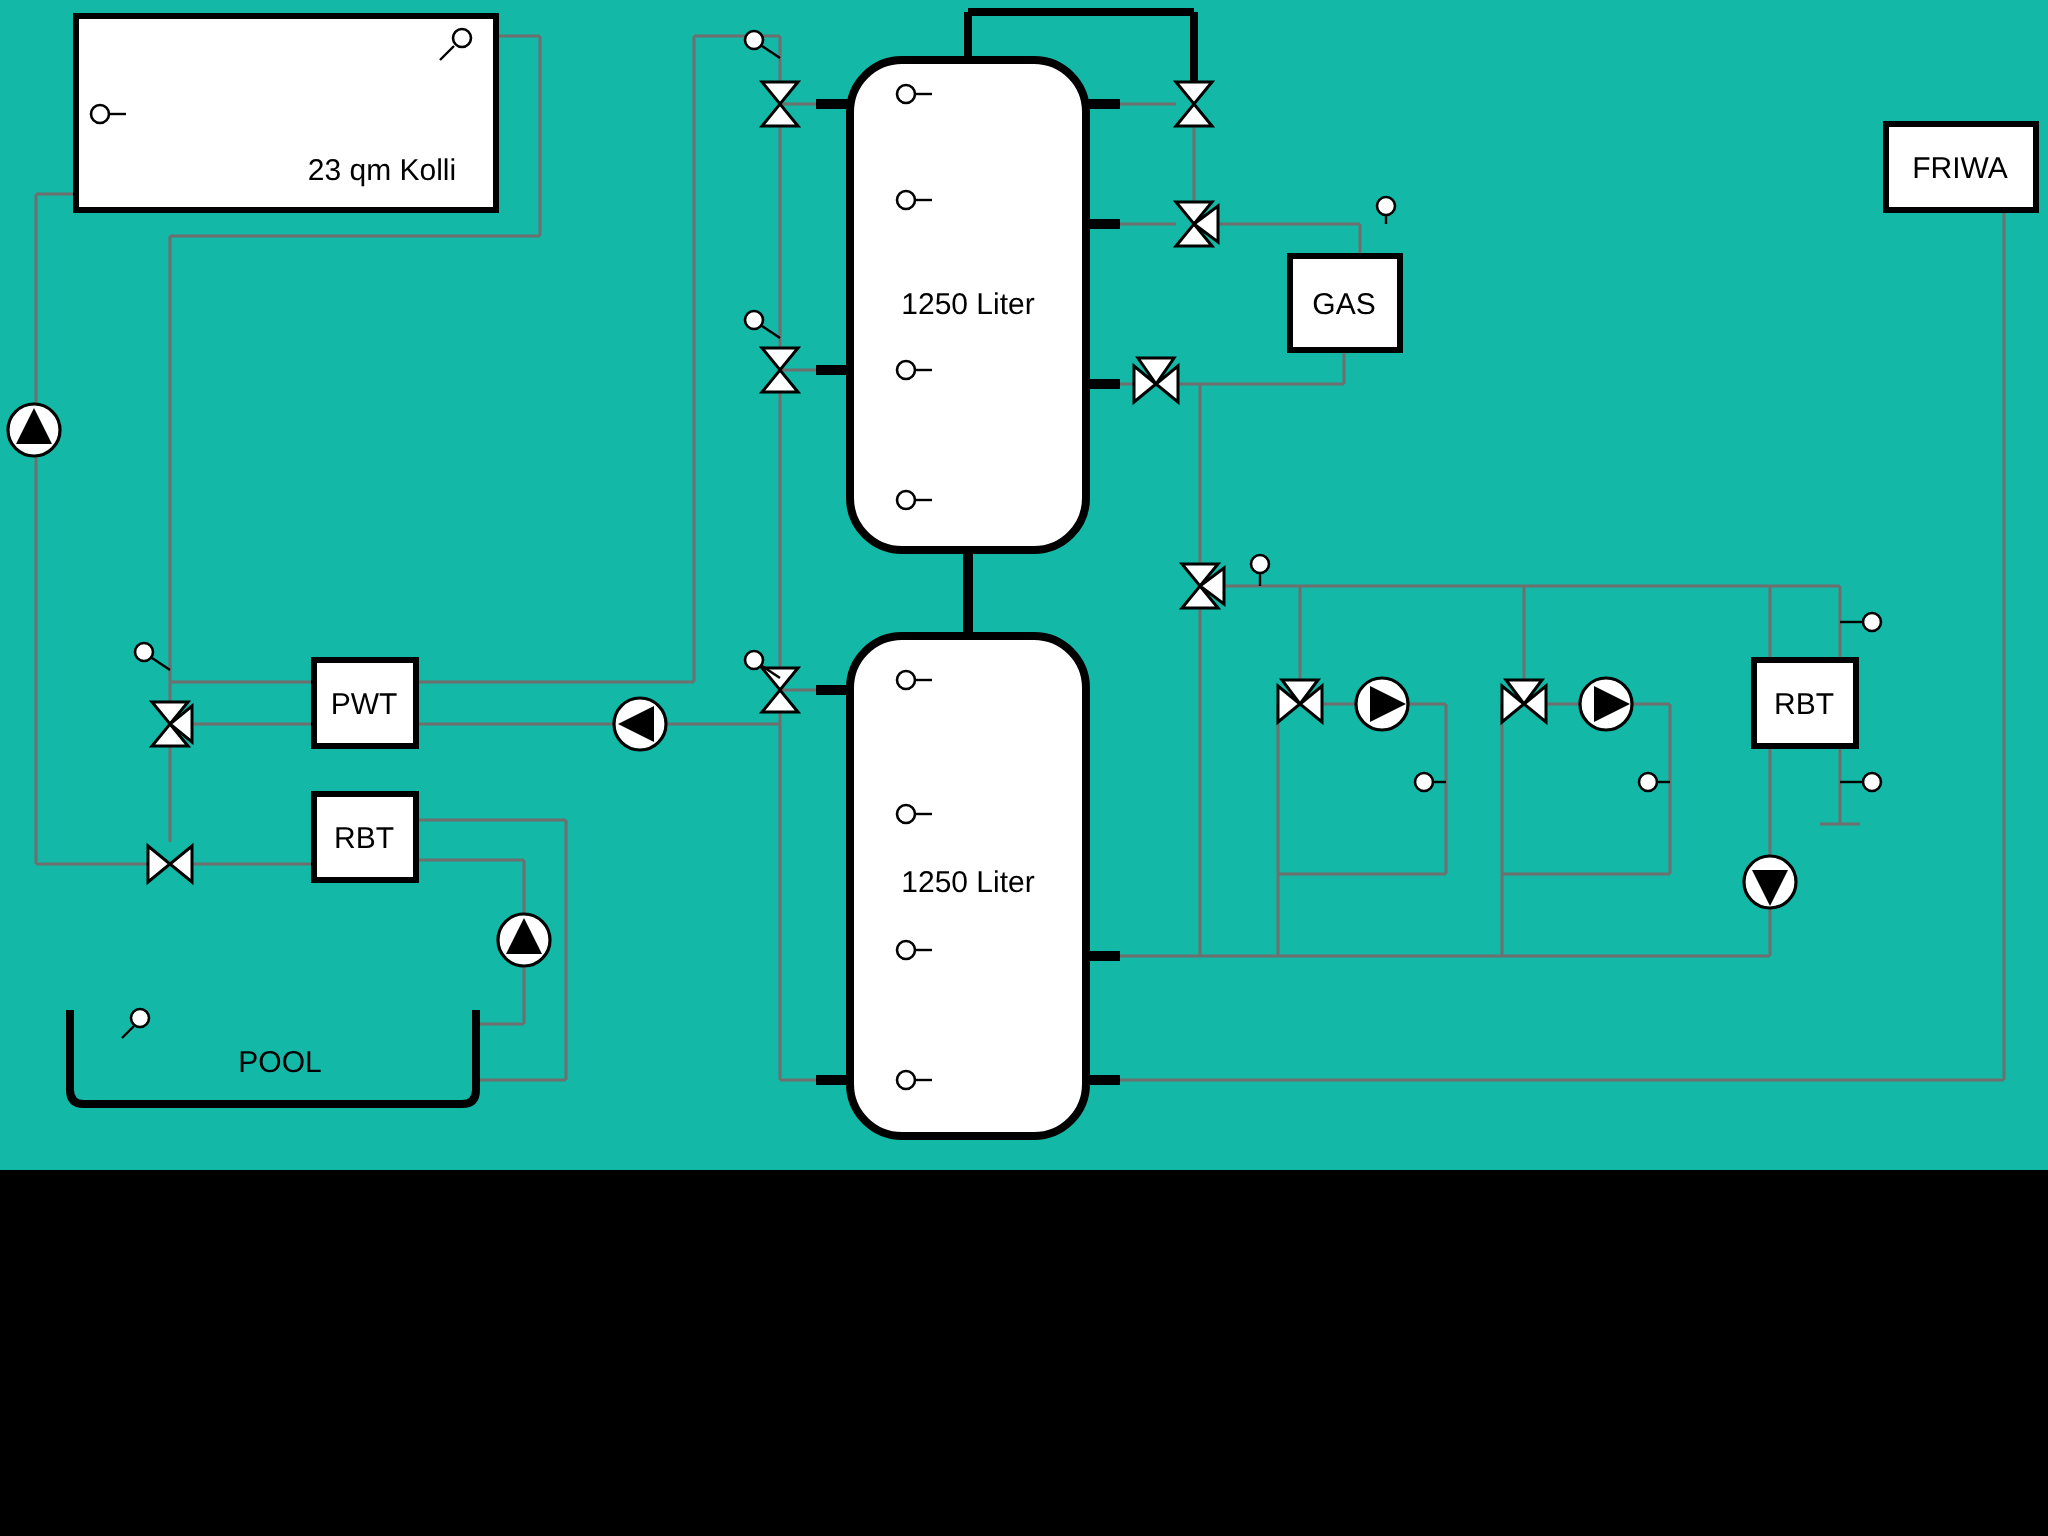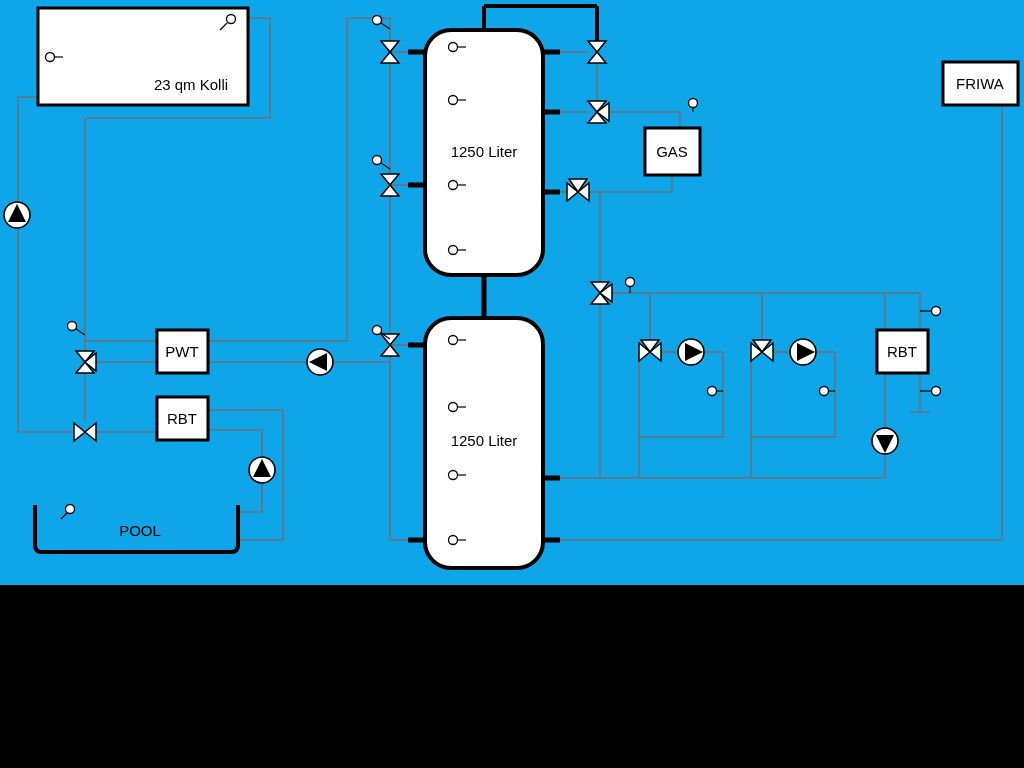--- a/index.html
+++ b/index.html
@@ -1,16 +1,16 @@
 <!DOCTYPE html>
 <html><head>
 <meta charset="utf-8">
 <style>
   html,body{margin:0;padding:0;background:#ffffff;}
-  .stage{position:relative;width:1024px;height:768px;background:#0ea5e9;overflow:hidden;}
+  .stage{position:relative;width:1024px;height:768px;background:#14b8a6;overflow:hidden;}
   svg{display:block;}
   .pipe{stroke:#6f6f6f;stroke-width:1.5;fill:none;}
   .thick{stroke:#000000;stroke-width:5;fill:none;}
   .header{stroke:#000000;stroke-width:4;fill:none;}
   .box{fill:#ffffff;stroke:#000000;stroke-width:3;}
   .tank{fill:#ffffff;stroke:#000000;stroke-width:4;}
   .valve{fill:#ffffff;stroke:#000000;stroke-width:1.5;stroke-linejoin:miter;}
   .pumpc{fill:#ffffff;stroke:#000000;stroke-width:1.6;}
   .pumpt{fill:#000000;stroke:none;}
   .sens{fill:#ffffff;stroke:#000000;stroke-width:1.3;}

